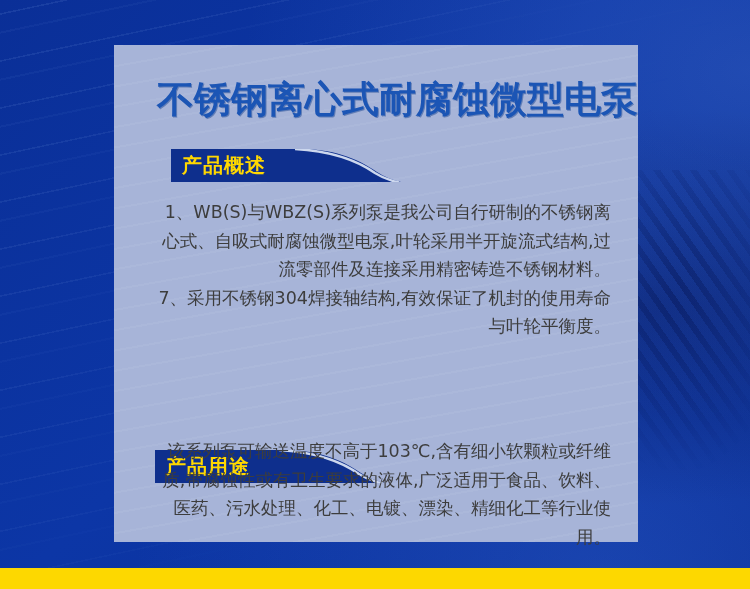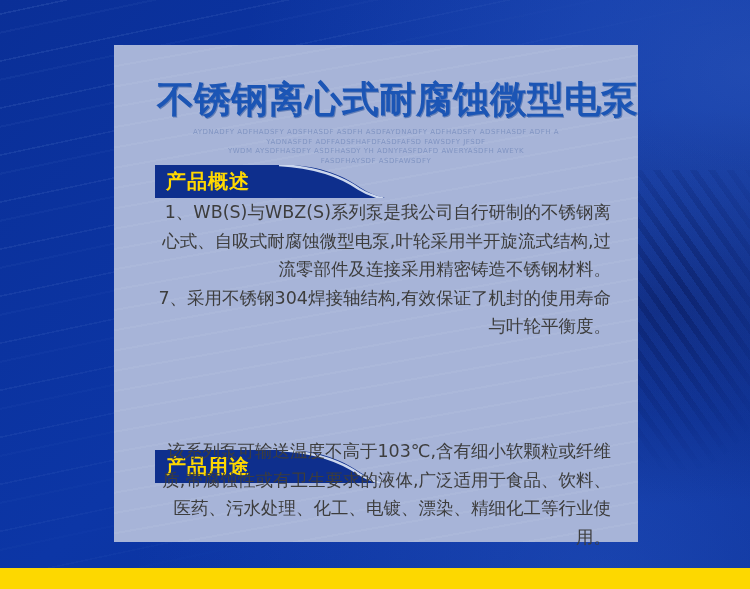--- a/index.html
+++ b/index.html
@@ -47,21 +47,21 @@
     font-size:7px;line-height:9.5px;color:var(--watermark,#8094c2);
     letter-spacing:0.5px;}
   
   .banner{position:absolute;left:41px;width:230px;height:33px;}
   .banner svg{position:absolute;left:0;top:0;width:230px;height:33px;display:block;}
   .banner .main{fill:var(--banner-navy,#0e2f8d);}
   .banner .stripe{fill:none;stroke:var(--banner-stripe,#ccd7ee);stroke-width:2.5;}
   .banner-label{position:absolute;left:11px;top:0;line-height:32px;
     font-size:20px;font-weight:bold;color:var(--heading-yellow,#ffd800);
     letter-spacing:1px;white-space:nowrap;}
-  .banner-1{top:120px;}
+  .banner-1{top:104px;margin-left:16px;}
   .banner-2{top:357px;margin-top:48px;}
   
   .bodytext{position:absolute;left:41px;width:456px;
     font-size:17.5px;line-height:28.5px;color:var(--body-text,#3d3d3d);
     text-align:right;}
   .overview{top:153px;}
   .usage{top:392px;}
   .bodytext p{margin:0;}
 </style>
 </head>
@@ -70,26 +70,20 @@
 <div class="bg"></div>
 <div class="bg-streaks"></div>
 <div class="bg-pump"></div>
 <div class="strip-yellow"></div>
 
 <div class="panel">
   <div class="panel-texture"></div>
 
   <div class="title">不锈钢离心式耐腐蚀微型电泵</div>
 
-  <div class="watermark">
-    <div>AYDNADFY ADFHADSFY ADSFHASDF ASDFH ASDFAYDNADFY ADFHADSFY ADSFHASDF ADFH A</div>
-    <div>YADNASFDF ADFFADSFHAFDFASDFAFSD FAWSDFY JFSDF</div>
-    <div>YWDM AYSDFHASDFY ASDFHASDY YH ADNYFASFDAFD AWERYASDFH AWEYK</div>
-    <div>FASDFHAYSDF ASDFAWSDFY</div>
-  </div>
 
   <div class="banner banner-1">
     <svg viewBox="0 0 230 33" preserveAspectRatio="none">
       <path class="main" d="M0,0 H126 C162,0 184,8 206,23 C213,27.5 221,31 230,33 L0,33 Z"></path>
       <path class="stripe" d="M124,0 C160,2 184,10 204,24 C211,28.5 219,31.5 228,33.5"></path>
     </svg>
     <span class="banner-label">产品概述</span>
   </div>
 
   <div class="bodytext overview">

